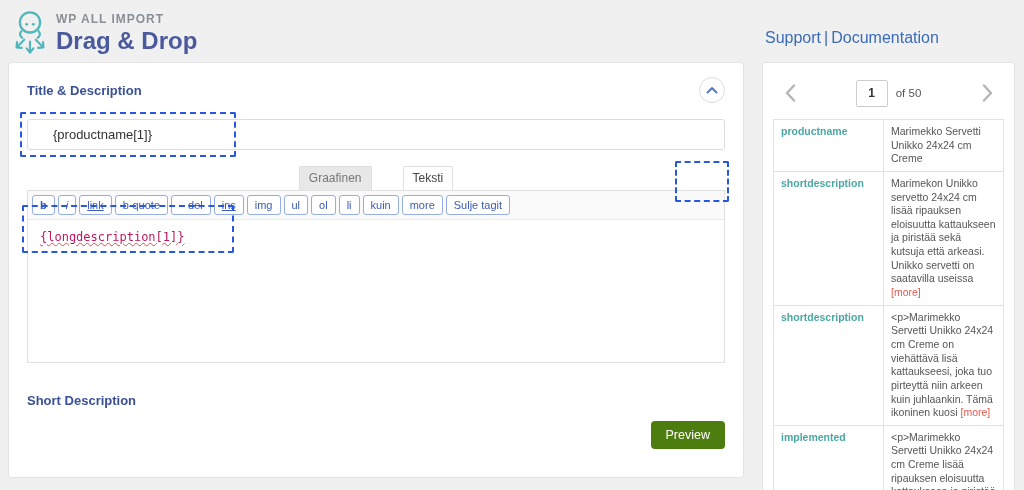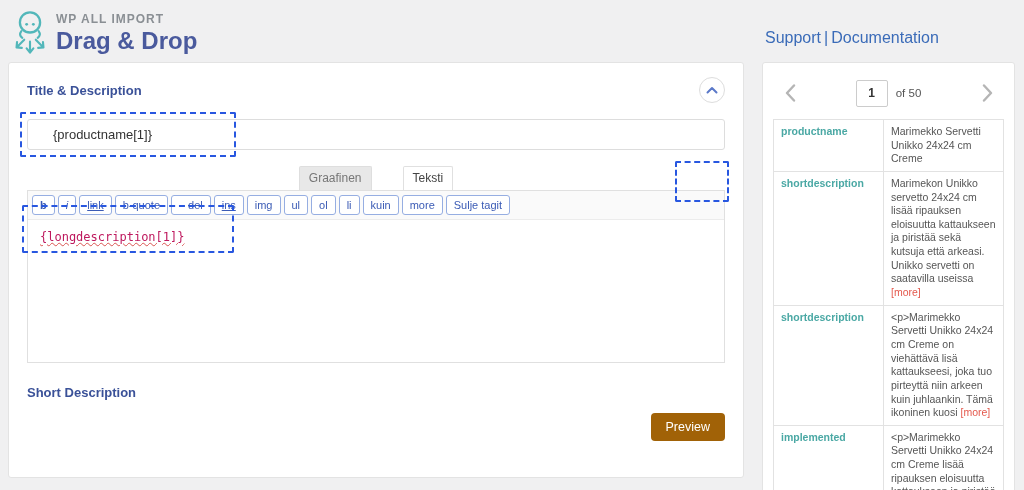--- a/index.html
+++ b/index.html
@@ -54,26 +54,26 @@
   .qt-bold { font-weight:bold; }
   .qt-italic { font-style:italic; }
   .qt-underline { text-decoration:underline; }
   .qt-strike { text-decoration:line-through;padding-left:16px; }
   .editor-content { position:relative; height:142px; padding:10px 12px; font-family:"DejaVu Sans Mono", monospace;
     font-size:12px; color:#be185d; cursor:text; }
   .spellcheck { text-decoration:underline; -webkit-text-decoration:underline wavy #d9534f; text-decoration:underline wavy #d9534f; text-decoration-thickness:1px; }
   .drag-long { left:-6px; top:-15px; width:212px; height:48px; }
 
   
-  .section-label { margin-top:22px; font-size:13px; font-weight:bold; color:#3a5198; }
+  .section-label { margin-top:30px; font-size:13px; font-weight:bold; color:#3a5198; }
   .short-wrap { margin-top:15px; }
 
   
   .preview-row { display:flex; justify-content:flex-end; margin-top:13px; }
-  .preview-btn { background:#a16207; color:#fff; font-size:12.5px; border:none; border-radius:4px;
+  .preview-btn { background:#4d7c0f; color:#fff; font-size:12.5px; border:none; border-radius:4px;
     padding:7px 15px; cursor:pointer; font-family:"Liberation Sans", sans-serif; }
 
   
   .pager { display:flex; align-items:center; height:40px; padding:0 6px; }
   .pager-arrow { width:22px; height:22px; background:none; border:none; cursor:pointer; display:flex;
     align-items:center; justify-content:center; }
   .pager-mid { flex:1; display:flex; align-items:center; justify-content:center; gap:8px; }
   .page-input { width:32px; height:27px; border:1px solid #ccc; border-radius:2px; text-align:center;
     font-size:12px; font-weight:bold; color:#333; font-family:"Liberation Sans", sans-serif; }
   .page-of { font-size:11.5px; color:#555; }

